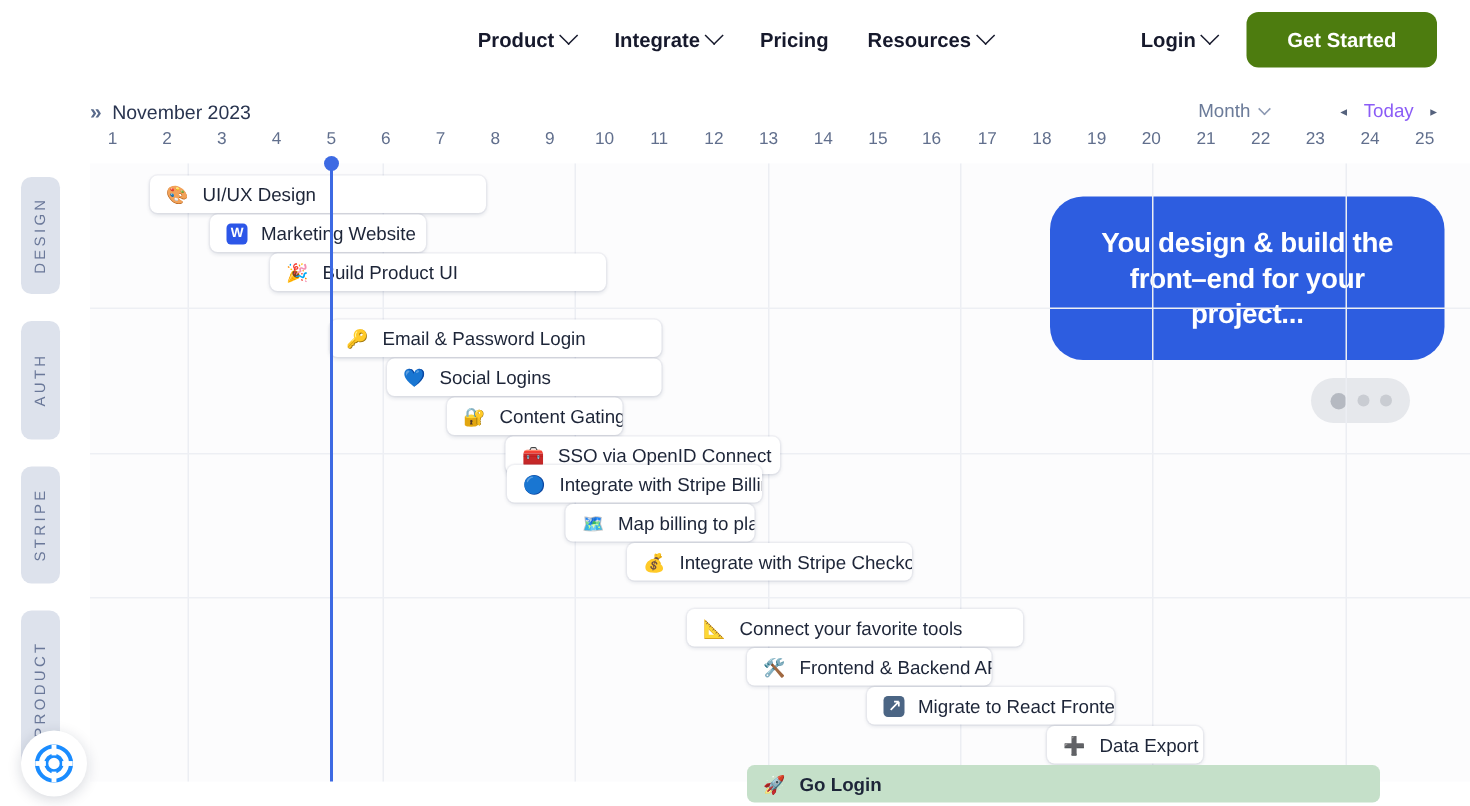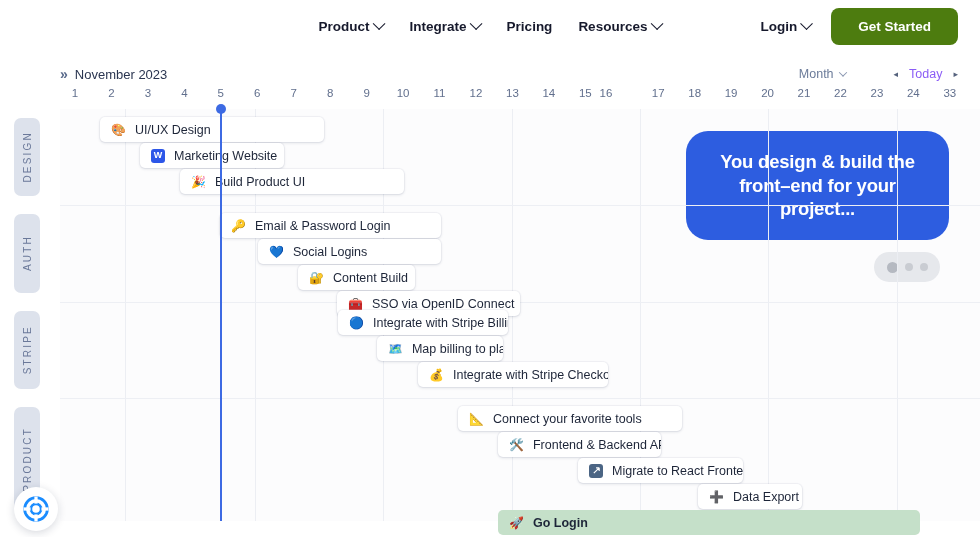--- a/index.html
+++ b/index.html
@@ -277,35 +277,35 @@
     <div class="day-tick" style="left: 197.25px;">6</div>
     <div class="day-tick" style="left: 233.7px;">7</div>
     <div class="day-tick" style="left: 270.15px;">8</div>
     <div class="day-tick" style="left: 306.6px;">9</div>
     <div class="day-tick" style="left: 343.05px;">10</div>
     <div class="day-tick" style="left: 379.5px;">11</div>
     <div class="day-tick" style="left: 415.95px;">12</div>
     <div class="day-tick" style="left: 452.4px;">13</div>
     <div class="day-tick" style="left: 488.85px;">14</div>
     <div class="day-tick" style="left: 525.3px;">15</div>
-    <div class="day-tick" style="left: 546px;">16</div>
+    <div class="day-tick" style="left: 561px;">16</div>
     <div class="day-tick" style="left: 598.2px; text-align: center;">17</div>
     <div class="day-tick" style="left: 634.65px;">18</div>
     <div class="day-tick" style="left: 671.1px;">19</div>
     <div class="day-tick" style="left: 707.55px;">20</div>
     <div class="day-tick" style="left: 744px;">21</div>
     <div class="day-tick" style="left: 780.45px;">22</div>
     <div class="day-tick" style="left: 816.9px;">23</div>
     <div class="day-tick" style="left: 853.35px;">24</div>
-    <div class="day-tick" style="left: 889.8px;">33</div>
+    <div class="day-tick" style="left: 889.8px;">25</div>
   </div>
 
 <div class="timeline" id="timeline">
 
-  <div class="callout" style="left:626px; top:22px; width:263px;">
+  <div class="callout" style="left:640px; top:22px; width:263px;">
     <div class="callout-text">You design &amp; build the</div>
     <div class="callout-text">front–end for your project...</div>
   </div>
 
   <div class="typing-pill" style="left:814px; top:143px; width:66px; height:30px;">
     <i style="width:11px;height:11px;"></i>
     <i style="width:8px;height:8px;"></i>
     <i style="width:8px;height:8px;"></i>
   </div>
 <div class="grid-line" style="left: 65px;"></div>
@@ -347,21 +347,21 @@
     <div class="task" style="left: 160px; width: 221px; top: 104px;">
       <span class="task-emoji">🔑</span>
       <span class="task-label">Email &amp; Password Login</span>
     </div>
     <div class="task" style="left: 198px; width: 183px; top: 130px;">
       <span class="task-emoji">💙</span>
       <span class="task-label">Social Logins</span>
     </div>
     <div class="task" style="left: 238px; width: 117px; top: 156px;">
       <span class="task-emoji">🔐</span>
-      <span class="task-label">Content Build</span>
+      <span class="task-label">Content Gating</span>
     </div>
     <div class="task" style="left: 277px; width: 183px; top: 182px;">
       <span class="task-emoji">🧰</span>
       <span class="task-label">SSO via OpenID Connect</span>
     </div>
     <div class="task" style="left: 278px; width: 170px; top: 201px;">
       <span class="task-emoji" style="color: rgb(45, 93, 224);">🔵</span>
       <span class="task-label">Integrate with Stripe Billing</span>
     </div>
     <div class="task" style="left: 317px; width: 126px; top: 227px;">

